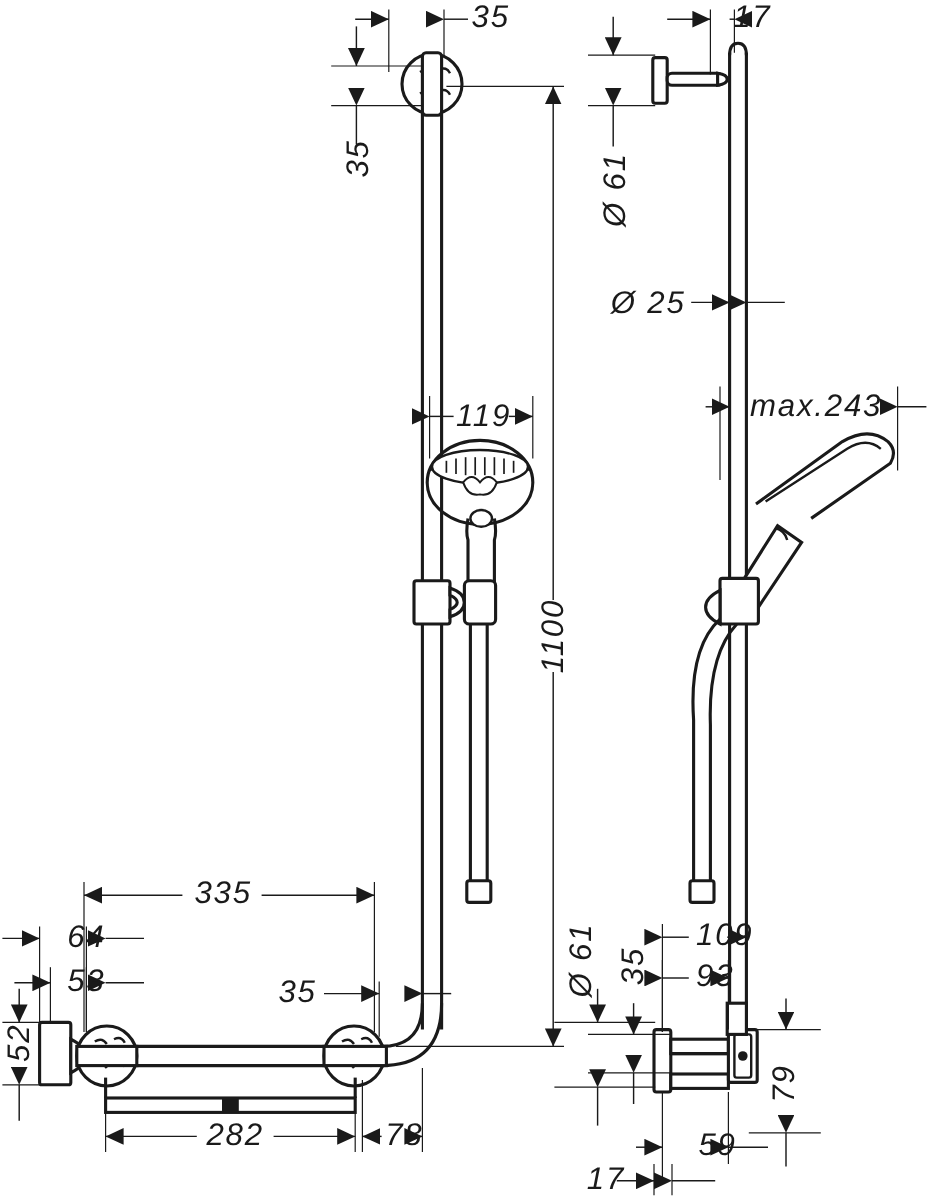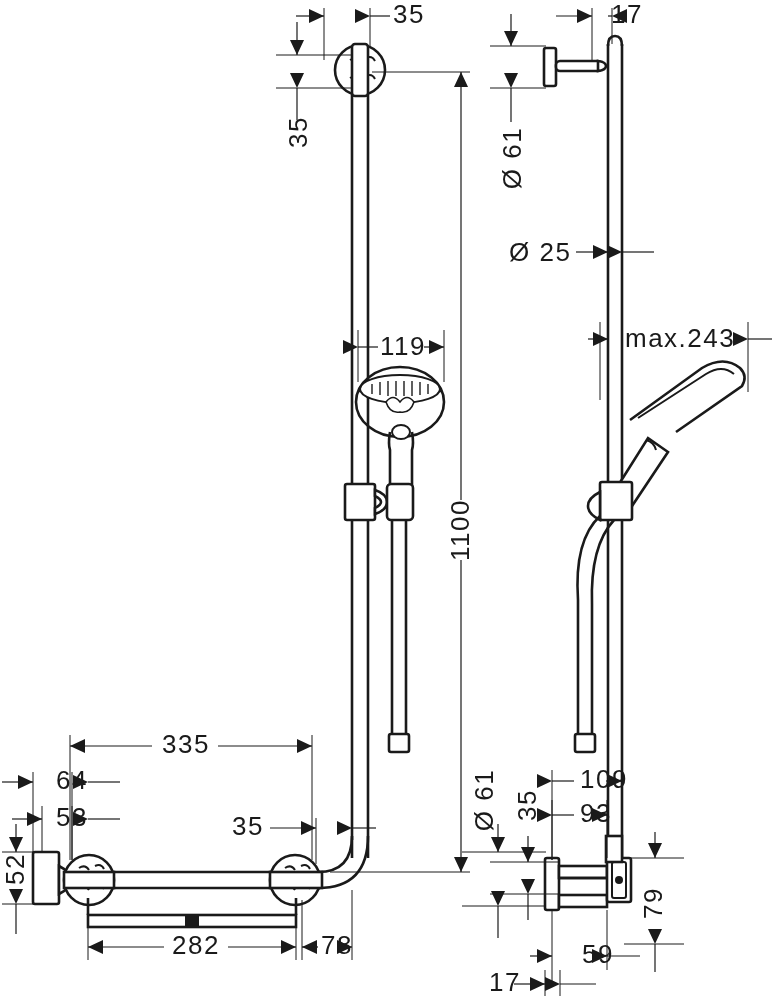--- a/index.html
+++ b/index.html
@@ -1,18 +1,18 @@
 <!DOCTYPE html>
 <html><head>
 <meta charset="utf-8">
 <title>Technical Drawing</title>
 <style>
   html,body{margin:0;padding:0;background:#ffffff;}
   body{font-family:"Liberation Sans", sans-serif;}
-  #stage{position:relative;width:781px;height:1000px;background:#fff;overflow:hidden;}
+  #stage{position:relative;width:781px;height:1000px;background:#fff;overflow:hidden;font-style:italic;}
   #stage svg{position:absolute;left:0;top:0;}
   .dimtext{
     font-family:"Liberation Sans", sans-serif;
     font-size:26px;
     fill:#1a1a1a;
     letter-spacing:1.5px;
     dominant-baseline:middle;
   }
   .ln{stroke:#1a1a1a;fill:none;}
   .thick{stroke-width:2.6;}

